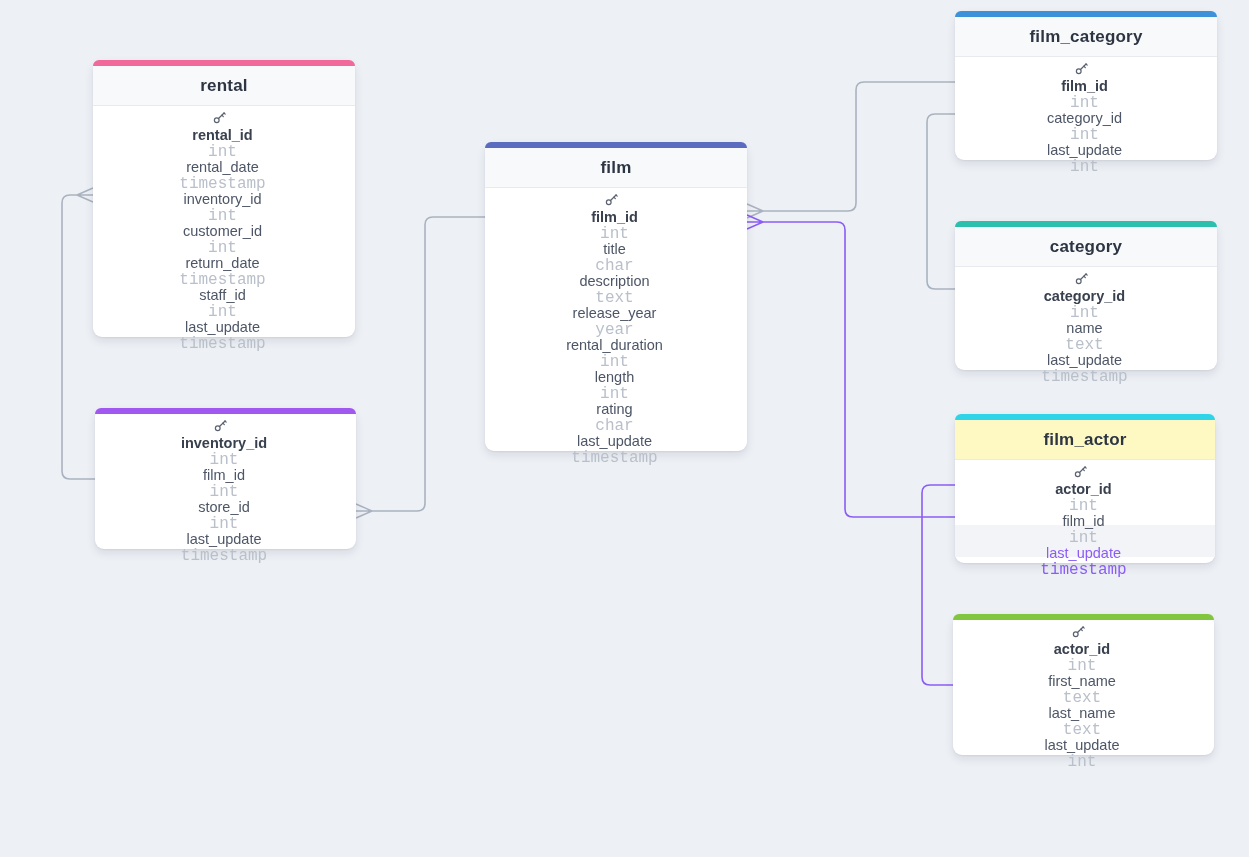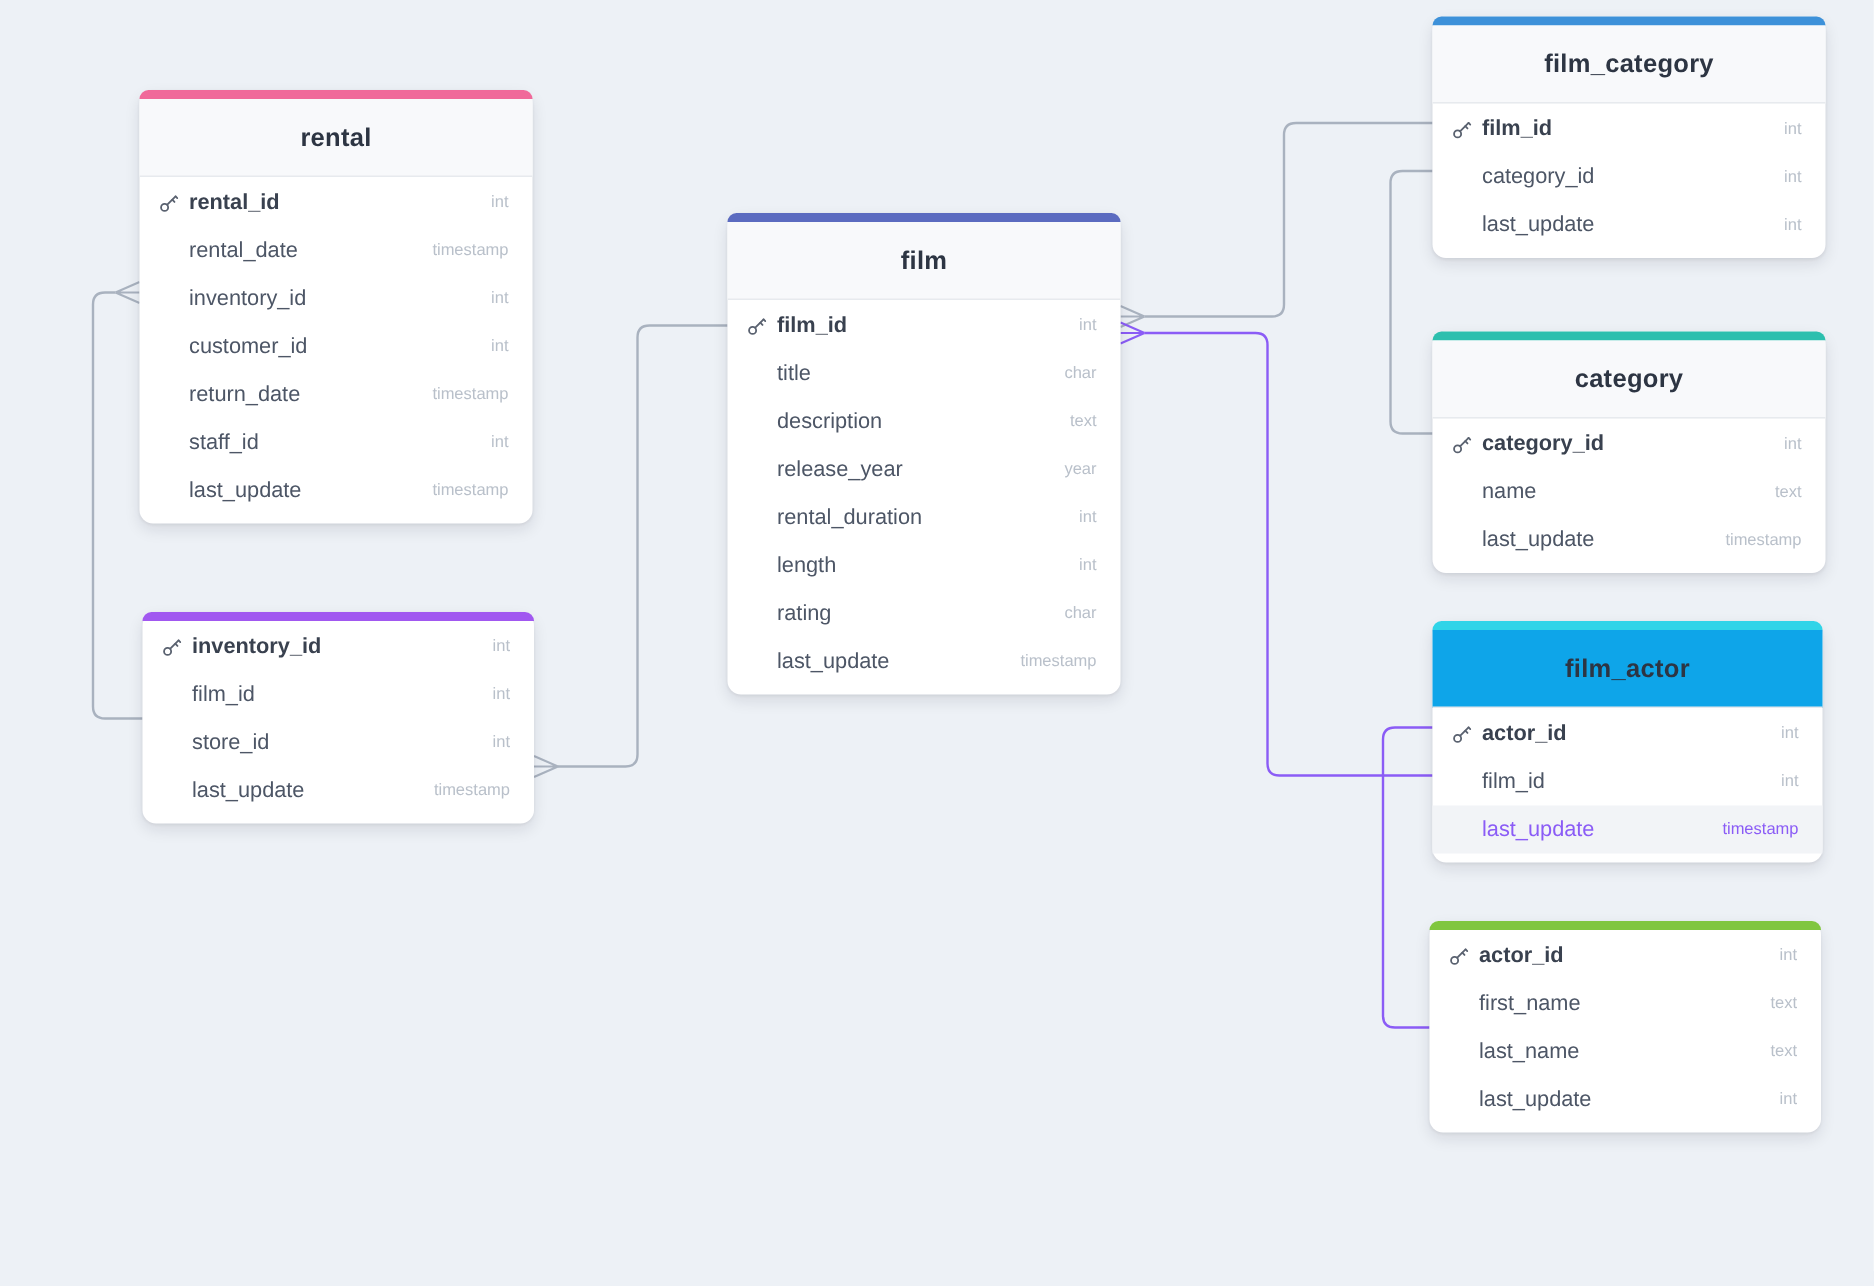--- a/index.html
+++ b/index.html
@@ -7,34 +7,34 @@
   .canvas{position:relative;width:1249px;height:857px;overflow:hidden;}
   .wires{position:absolute;left:0;top:0;}
   .card{
     position:absolute;
     background:#ffffff;
     border-radius:9px;
     box-shadow:0 1px 2px rgba(15,23,42,.06), 0 4px 10px rgba(15,23,42,.10);
   }
   .bar{height:6px;border-radius:9px 9px 0 0;}
   .hdr{
-    height:52px;box-sizing:border-box;
+    height:40px;box-sizing:border-box;
     display:flex;align-items:center;justify-content:center;
     background:#f8f9fb;border-bottom:1px solid #e7eaee;
   }
-  .hdr.selected{background:#0ea5e9;}
+  .hdr.selected{background:#fef9c3;}
   .title{font-size:17px;font-weight:600;color:#2d3543;letter-spacing:.2px;}
   .rows{padding:1px 0 6px;}
   .row{
     height:32px;display:flex;align-items:center;
-    padding:0 16px 0 13px;font-size:14.5px;color:#4d5666;
+    padding:0 16px 0 13px;font-size:14.5px;color:#4d5666;flex-direction:column;
   }
   .keyslot{width:20px;flex:0 0 20px;display:flex;align-items:center;}
   .fname{flex:1;white-space:nowrap;}
-  .ftype{color:#b9c0ca;font-size:11px;white-space:nowrap;}
+  .ftype{color:#b9c0ca;font-size:16px;white-space:nowrap;font-family:Liberation Mono, monospace;}
   .row.pk .fname{font-weight:700;color:#39414f;}
   .row.hl{background:#f2f4f7;}
   .row.hl .fname,.row.hl .ftype{color:#8b5cf6;}
 </style>
 </head>
 <body>
 
 <div class="canvas" style="background: rgb(237, 241, 246);">
   <svg class="wires" width="1249" height="857">
       <path d="M 77 195 L 70 195 Q 62 195 62 203 L 62 471 Q 62 479 70 479 L 95 479" fill="none" stroke="#a9b2bf" stroke-width="1.6"></path>

